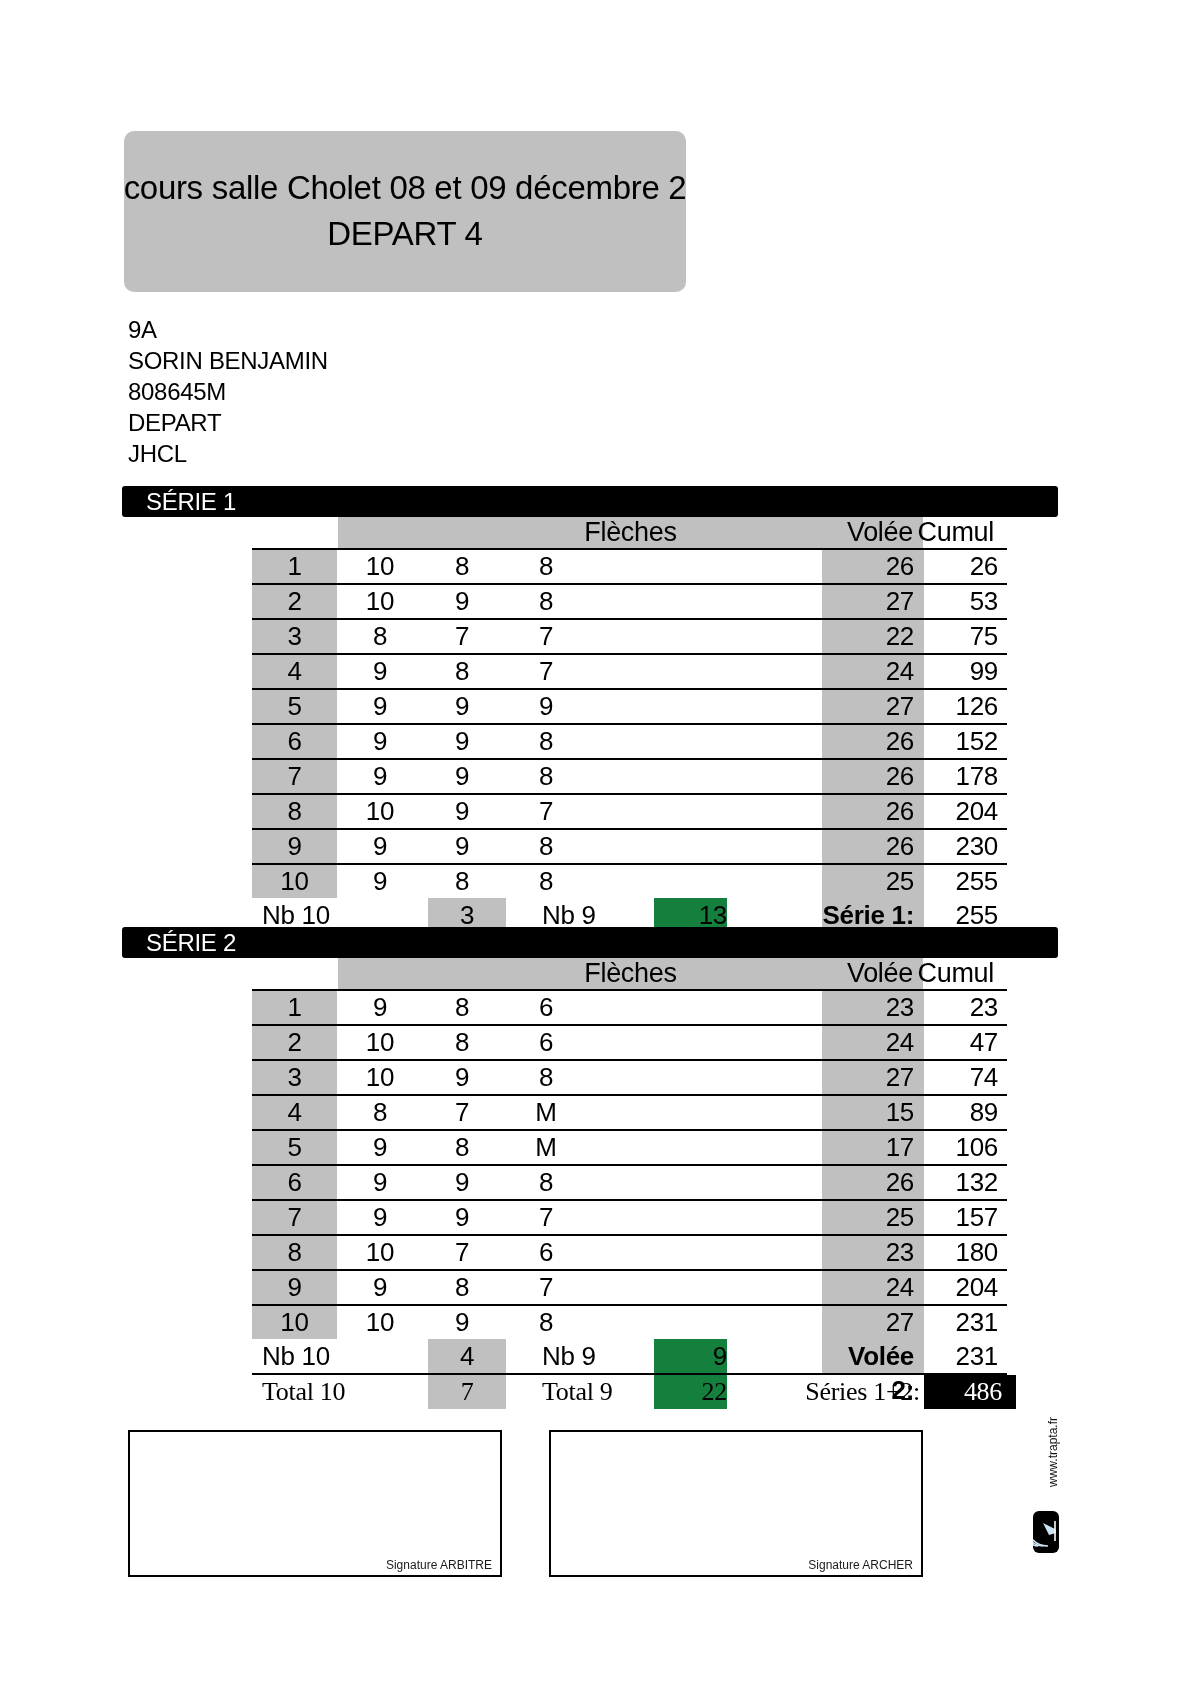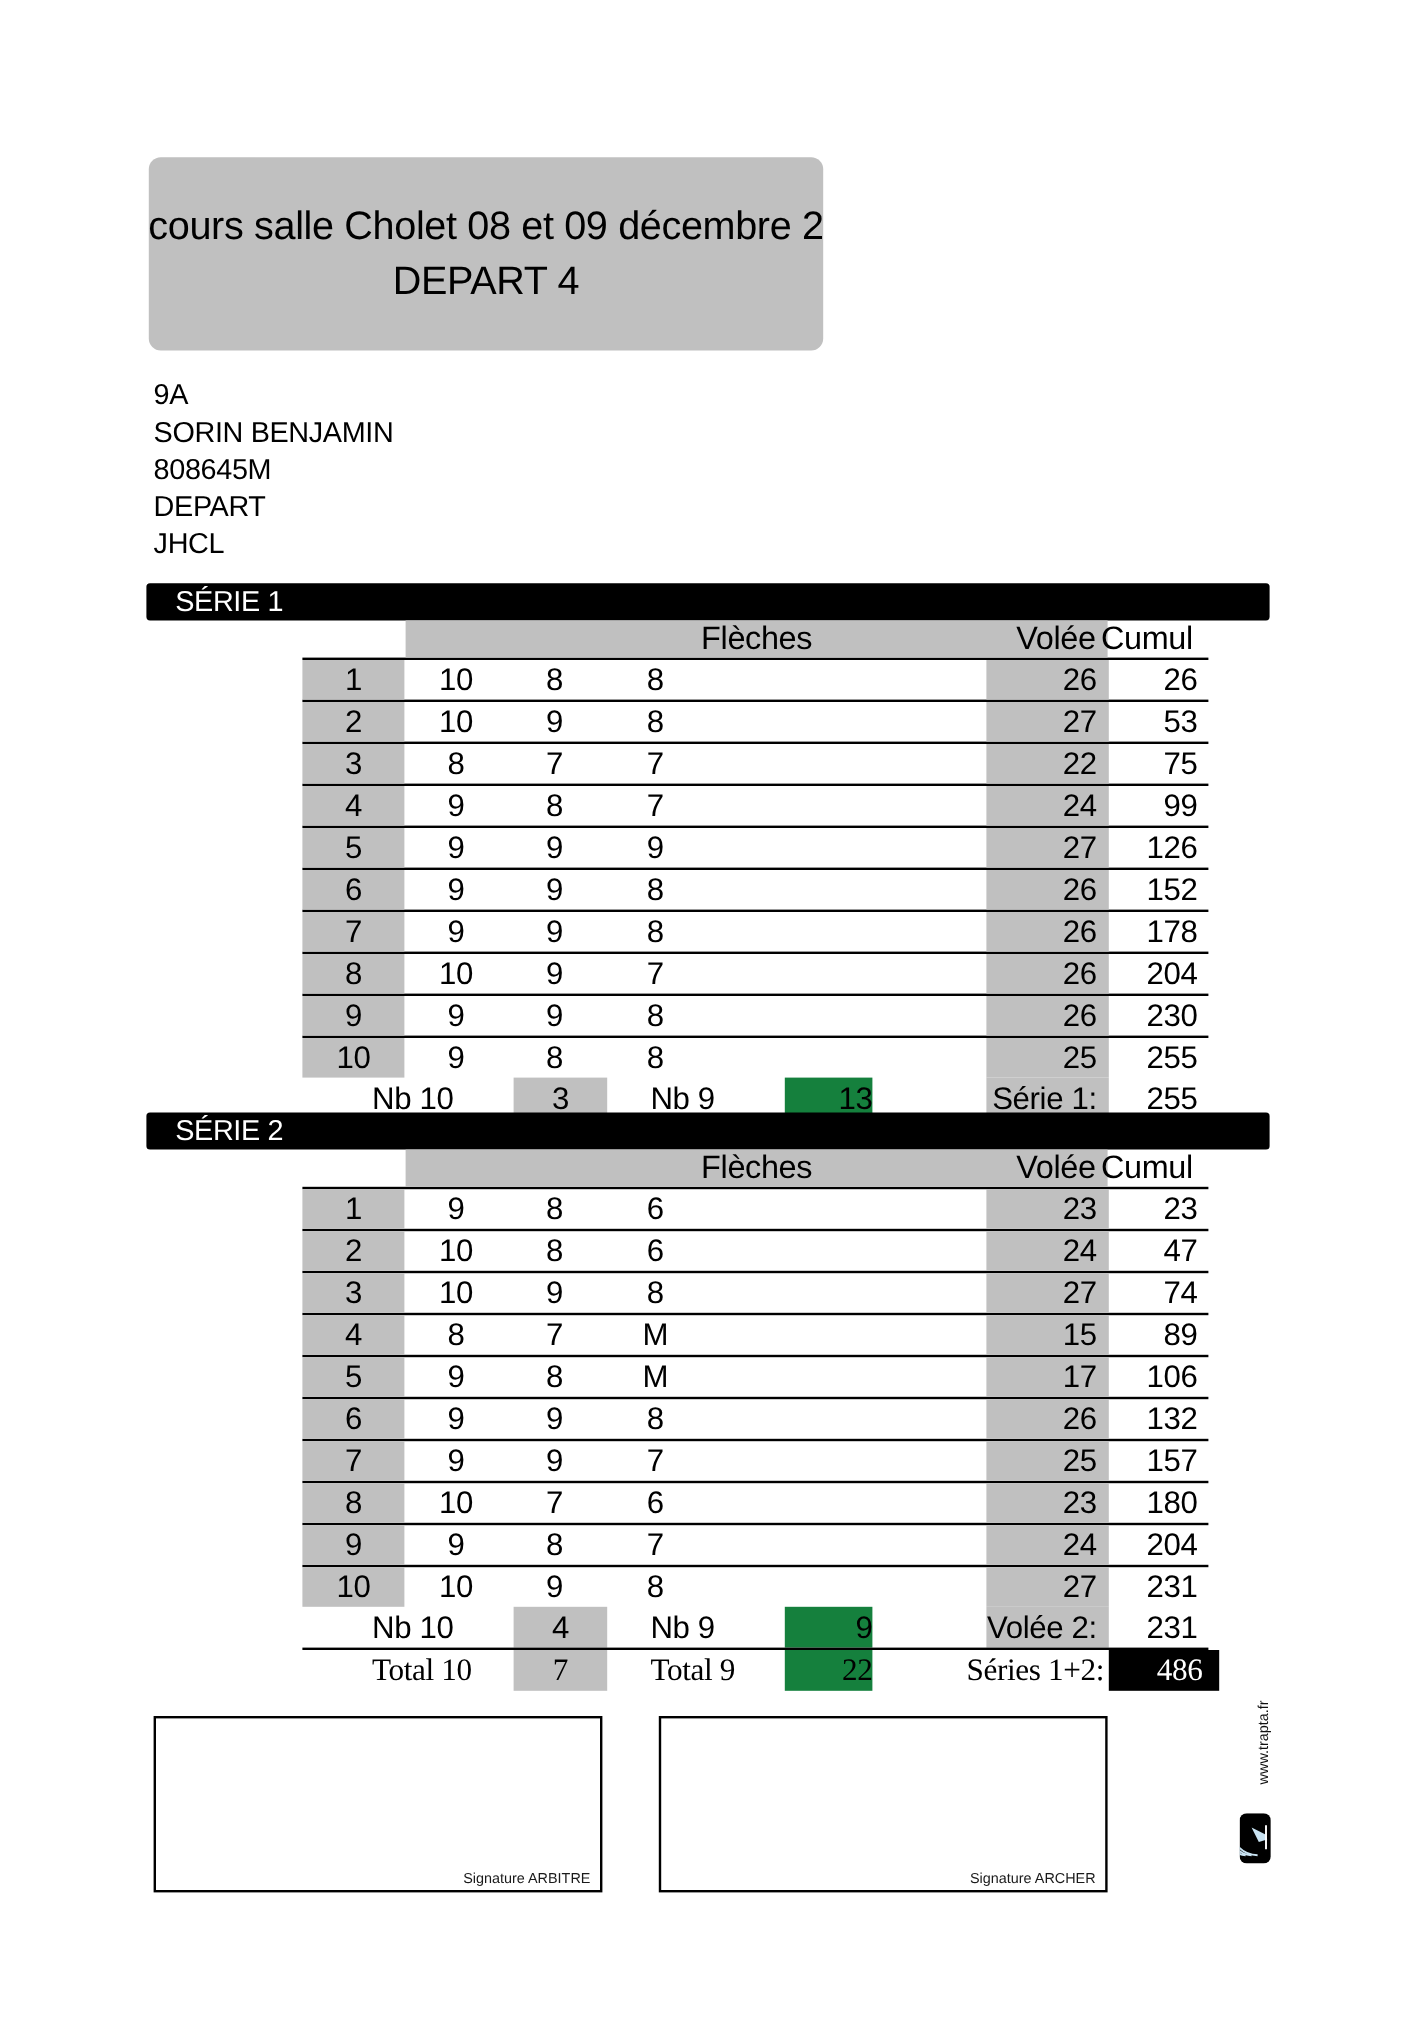--- a/index.html
+++ b/index.html
@@ -37,26 +37,26 @@
   .srow.last{border-bottom:none;}
   .cell{position:absolute;top:0;height:100%;}
   .num{left:0;width:85px;background:#c0c0c0;text-align:center;}
   .a0{left:98px;width:60px;text-align:center;}
   .a1{left:180px;width:60px;text-align:center;}
   .a2{left:264px;width:60px;text-align:center;}
   .vol{left:570px;width:102px;background:#c0c0c0;text-align:right;padding-right:10px;box-sizing:border-box;}
   .cum{left:676px;width:70px;text-align:right;}
 
   .frow{position:relative;height:34px;font-size:26px;line-height:34px;}
-  .flabel1{position:absolute;left:10px;top:0;margin-left:48px;}
+  .flabel1{position:absolute;left:10px;top:0;}
   .fbox1{position:absolute;left:176px;top:0;width:78px;height:100%;background:#c0c0c0;text-align:center;}
   .flabel2{position:absolute;left:290px;top:0;}
   .fbox2{position:absolute;left:402px;top:0;width:73px;height:100%;background:#15803d;text-align:right;}
   .fserie{position:absolute;left:570px;top:0;width:102px;height:100%;background:#c0c0c0;
-          text-align:right;padding-right:10px;box-sizing:border-box;}
+          text-align:right;padding-right:10px;box-sizing:border-box;font-weight:bold;}
   .ftotal{position:absolute;left:676px;top:0;width:70px;text-align:right;}
   .trow{border-top:2px solid #000;font-family:Liberation Serif, serif;}
   .grand-label{position:absolute;left:430px;top:0;width:238px;text-align:right;}
   .grand-box{position:absolute;left:672px;top:0;width:92px;height:100%;background:#000;color:#fff;
              text-align:right;padding-right:14px;box-sizing:border-box;}
 
   
   .sig-box{position:absolute;top:1430px;width:374px;height:147px;border:2px solid #000;
            box-sizing:border-box;background:#fff;}
   #sig-arbitre{left:128px;}

